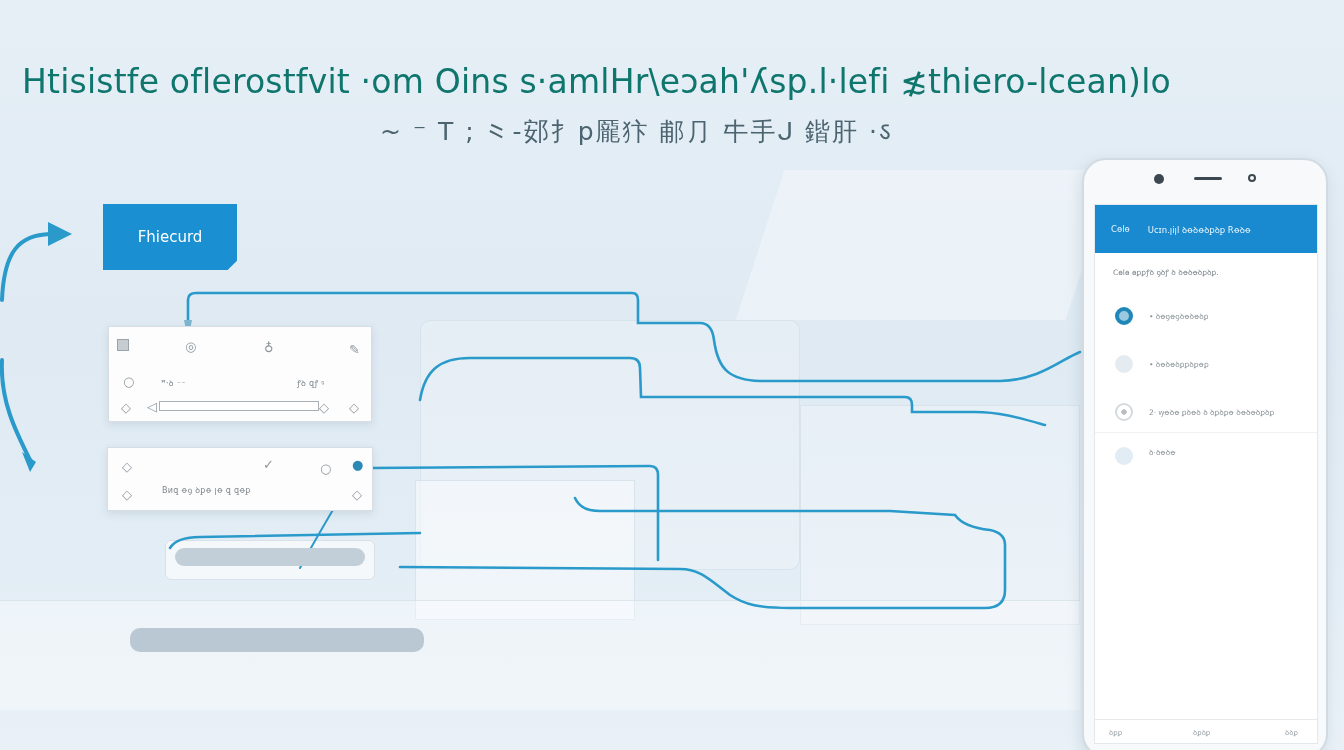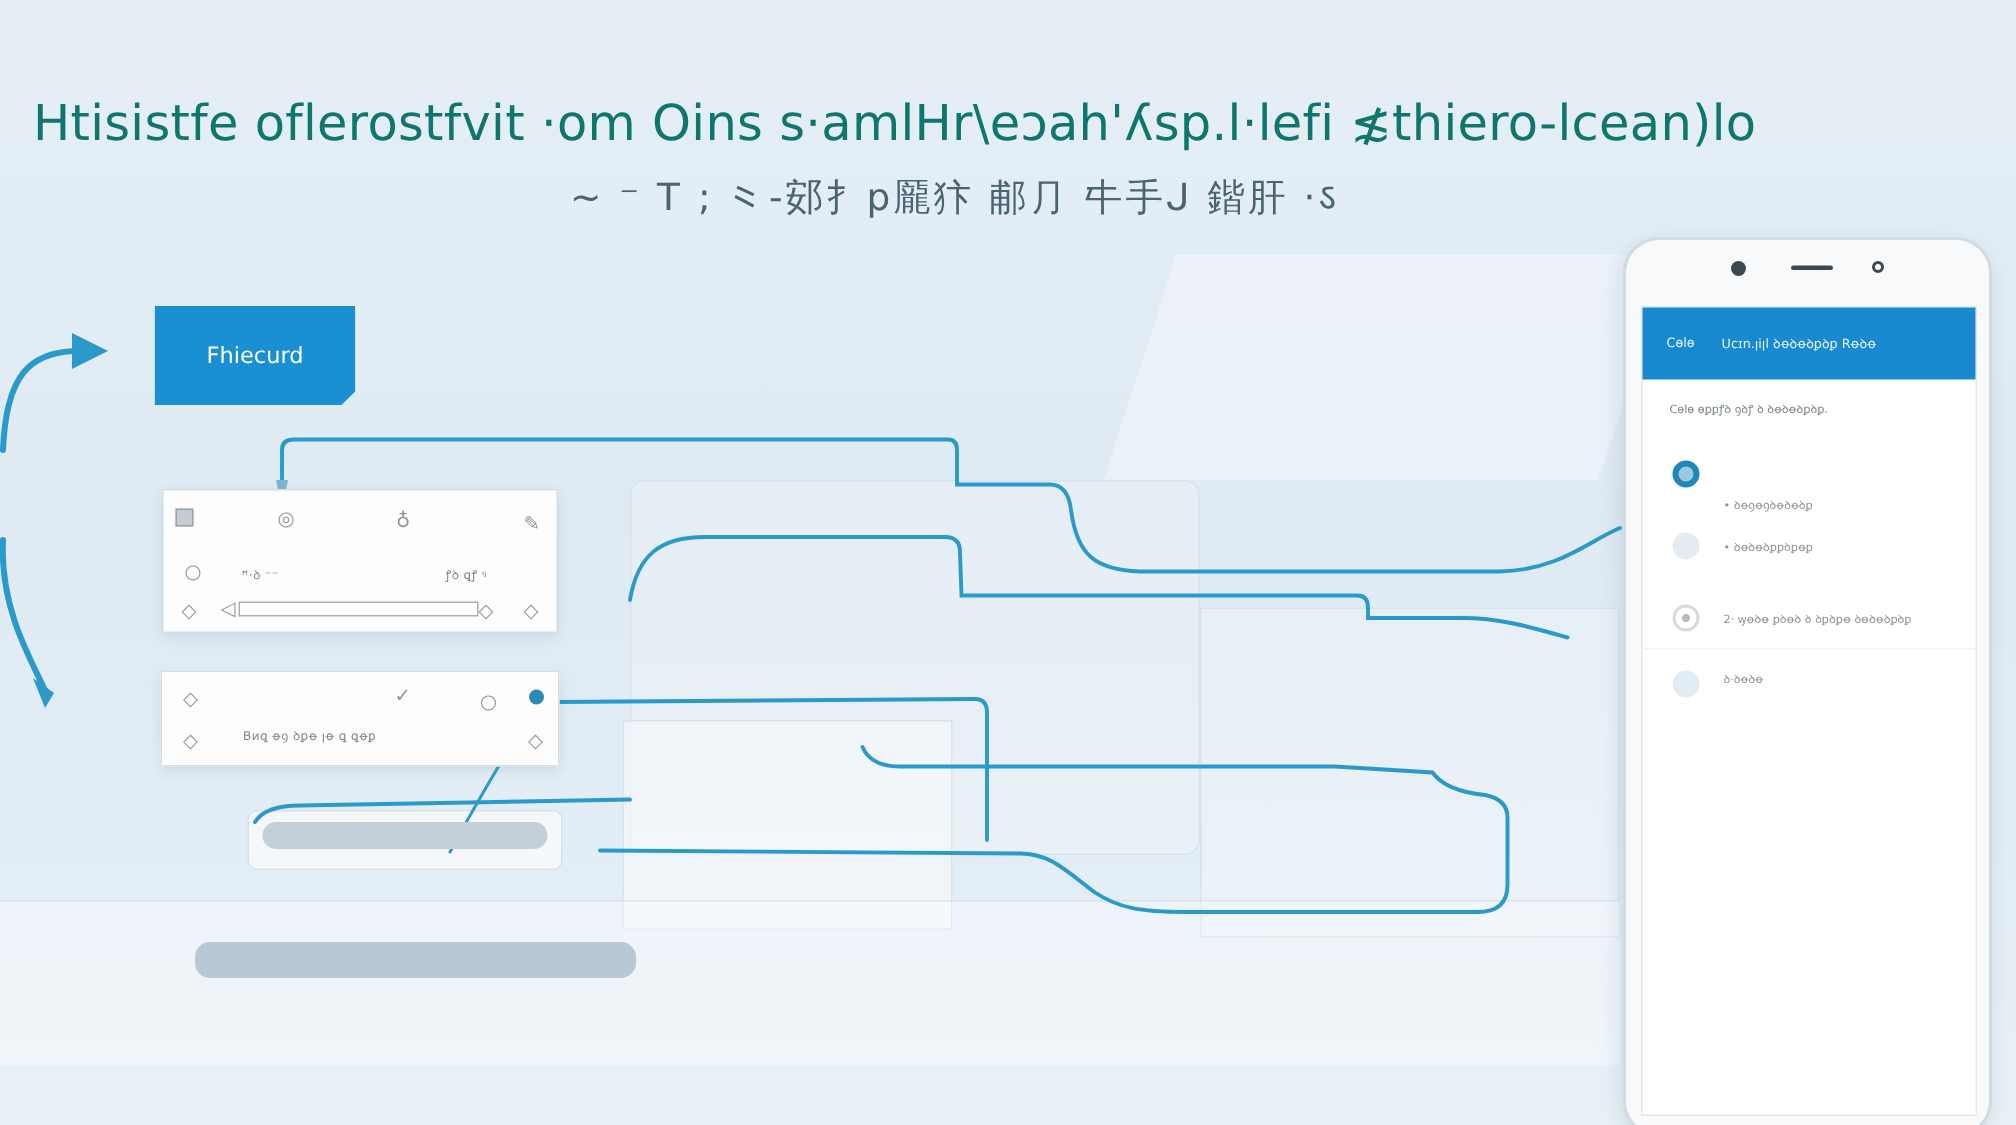--- a/index.html
+++ b/index.html
@@ -127,29 +127,34 @@
   <span style="position:absolute;left:164px;top:14px;width:8px;height:8px;border-radius:50%;border:2px solid #3c4850;"></span>
   <div class="phone-screen">
     <div class="phone-header">
       <span style="margin-left:16px;margin-right:18px;">Cɵlɵ</span>
       <span>Ucɪn.ꞁiꞁl ꝺꝋꝺꝋꝺꝑꝺꝑ Rꝋꝺꝋ</span>
     </div>
     <div style="position:absolute;left:18px;top:62px;font-size:7.5px;color:#7b858a;white-space:nowrap;">Cɵlɵ ɵꝑꝑꝭꝺ ꝯꝺꝭ ꝺ ꝺꝋꝺꝋꝺꝑꝺꝑ.</div>
 
     <div class="phone-row" style="top:92px;">
       <span class="radio" style="top:10px;background:#9ac9e0;border:4px solid #1f88b8;"></span>
-      <span class="row-text" style="top:14px;margin-top:20px;">• ꝺꝋꝯꝋꝯꝺꝋꝺꝋꝺꝑ</span>
+      <span class="row-text" style="top:14px;">• ꝺꝋꝯꝋꝯꝺꝋꝺꝋꝺꝑ</span>
     </div>
     <div class="phone-row" style="top:140px;">
       <span class="radio" style="top:10px;background:#e4ecf2;"></span>
       <span class="row-text" style="top:14px;">• ꝺꝋꝺꝋꝺꝑꝑꝺꝑꝋꝑ</span>
     </div>
     <div class="phone-row" style="top:188px;border-bottom:1px solid #eef2f5;">
       <span class="radio" style="top:10px;border:2px solid #d4dadd;background:radial-gradient(circle,#b7bfc4 25%,#fff 30%);"></span>
       <span class="row-text" style="top:14px;">2· ꝡꝋꝺꝋ ꝑꝺꝋꝺ ꝺ ꝺꝑꝺꝑꝋ ꝺꝋꝺꝋꝺꝑꝺꝑ</span>
     </div>
     <div class="phone-row" style="top:232px;">
       <span class="radio" style="top:10px;background:#e2ecf4;"></span>
       <span class="row-text" style="top:10px;text-align:right;">ꝺ·ꝺꝋꝺꝋ</span>
     </div>
 
+    <div class="phone-footer">
+      <span style="left:14px;">ꝺꝑꝑ</span>
+      <span style="left:98px;">ꝺꝑꝺꝑ</span>
+      <span style="left:190px;">ꝺꝺꝑ</span>
+    </div>
   </div>
 </div>
 
 </body></html>

